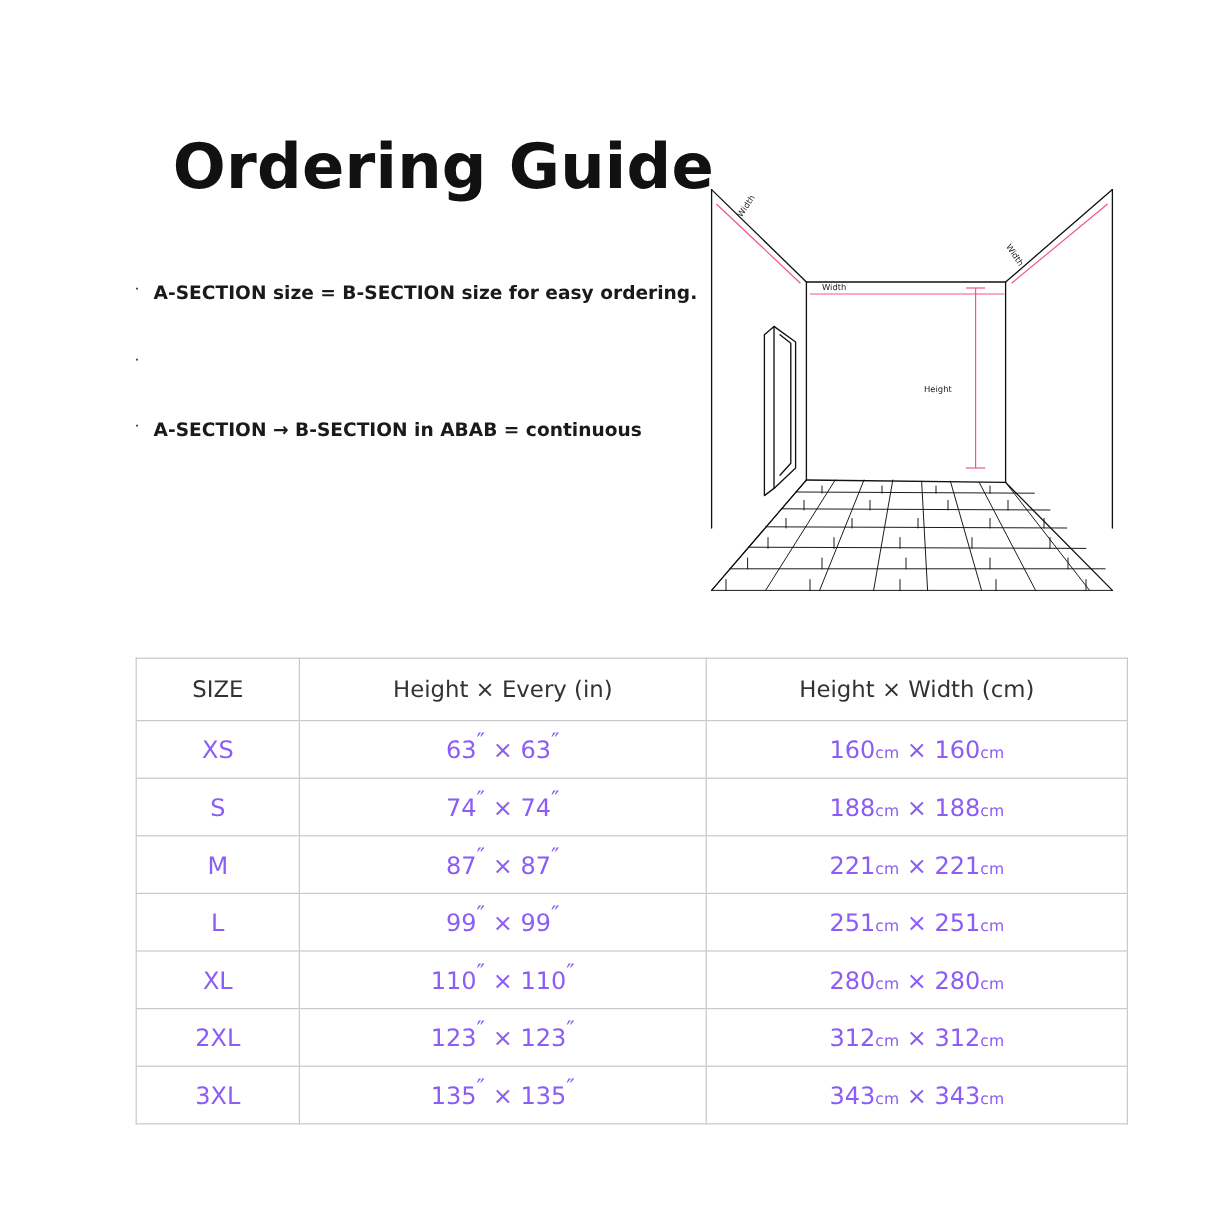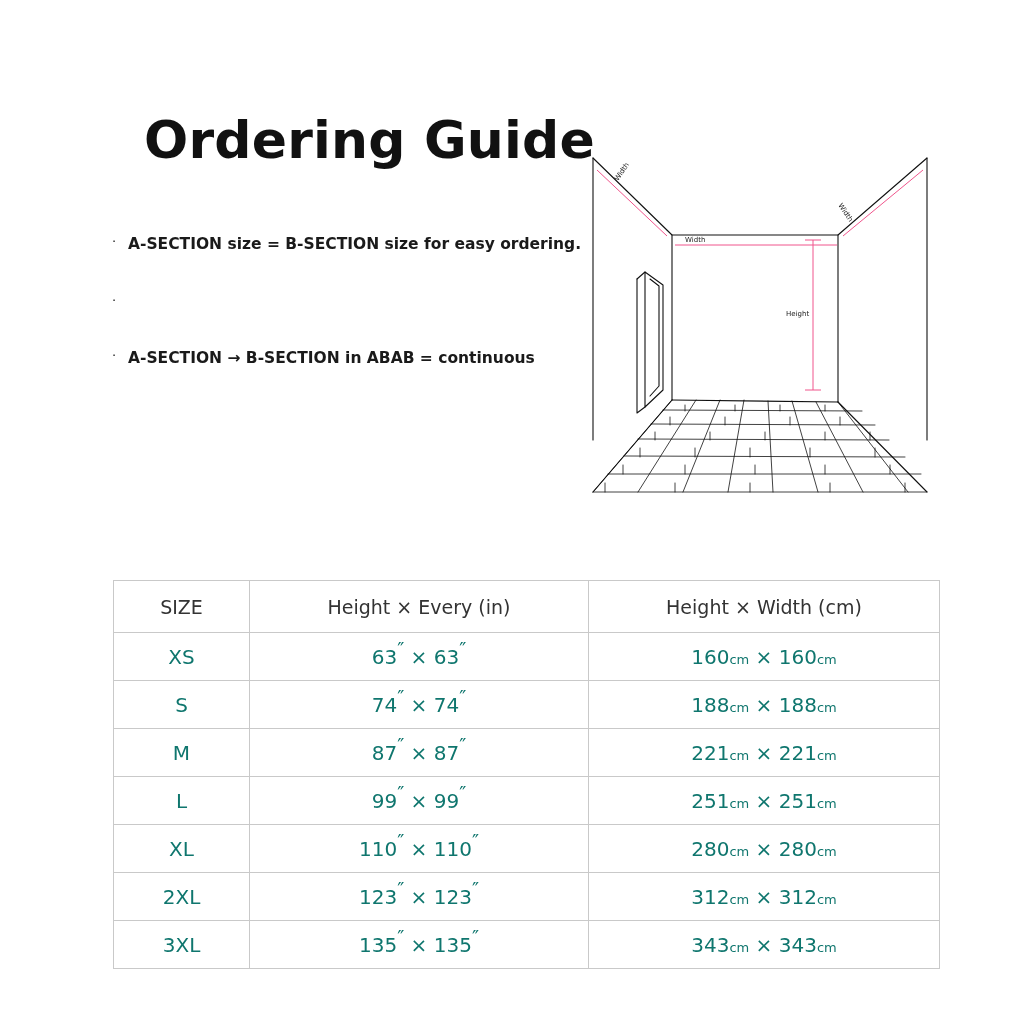--- a/index.html
+++ b/index.html
@@ -75,40 +75,40 @@
   .room-label {
     position: absolute;
     font-size: 7px;
     color: #222;
     font-family: "DejaVu Sans", "Liberation Sans", sans-serif;
     white-space: nowrap;
   }
   .lbl-width-left   { left: 38px;  top: 38px;  transform: rotate(-56deg); transform-origin: left top; }
   .lbl-width-right  { left: 268px; top: 62px;  transform: rotate(56deg);  transform-origin: left top; }
   .lbl-width-center { left: 110px; top: 96px; }
-  .lbl-height       { left: 195px; top: 170px; margin-left: 16px; }
+  .lbl-height       { left: 195px; top: 181px; }
 
   
   .table-wrap {
     position: absolute;
     left: 113px;
-    top: 580px;
+    top: 548px;
     width: 826px;
   }
   table.size-table {
     border-collapse: collapse;
     width: 826px;
     table-layout: fixed;
   }
   table.size-table th,
   table.size-table td {
     border: 1px solid #c9c9c9;
     text-align: center;
     font-weight: 400;
-    color: #0f766e;
+    color: #8b5cf6;
     background: #fff;
   }
   table.size-table th {
     height: 49px;
     font-size: 19px;
     color: #333;
   }
   table.size-table td {
     height: 45px;
     font-size: 20px;

